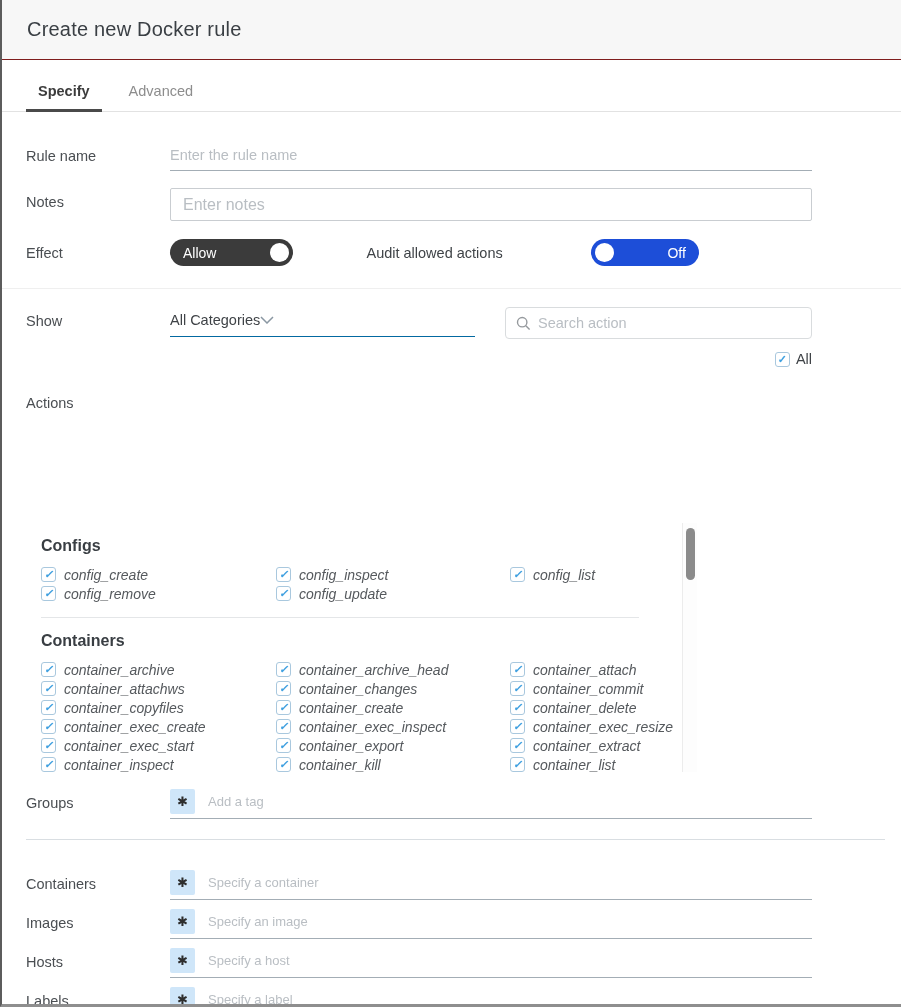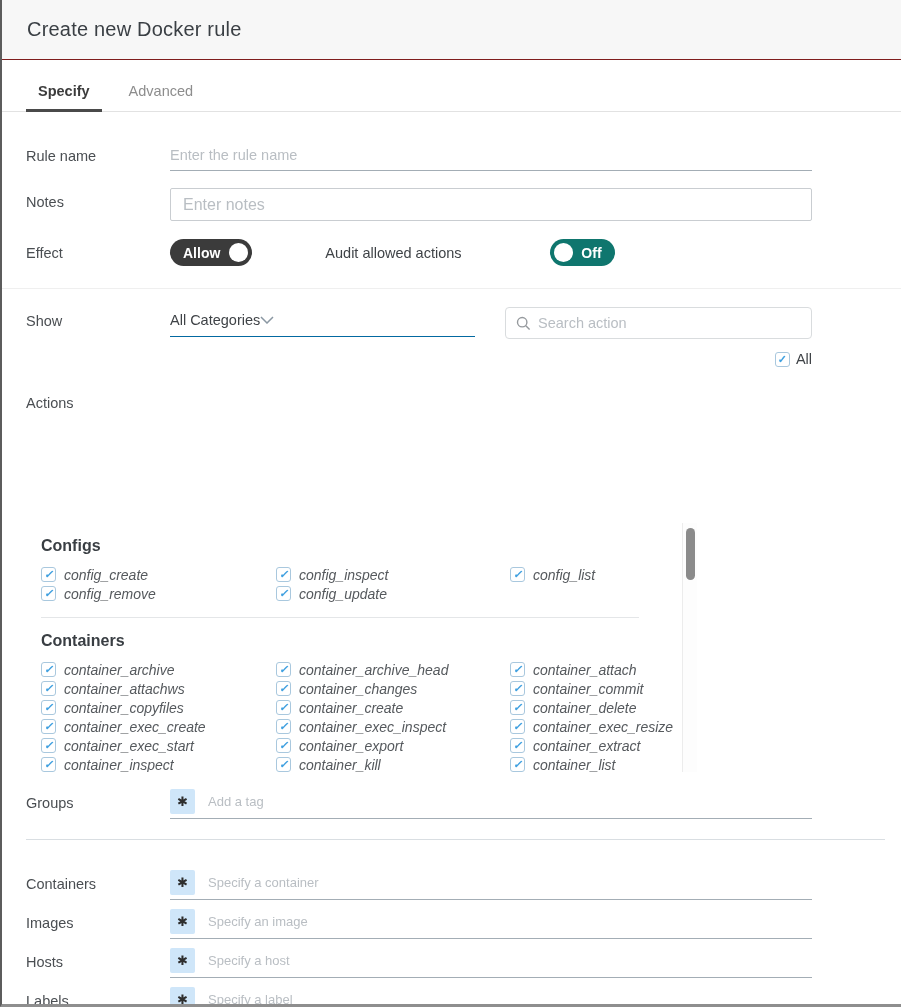--- a/index.html
+++ b/index.html
@@ -57,26 +57,26 @@
     font-size: 16px; color: #3f4347; padding: 7px 12px; outline: none;
   }
   .box-input::placeholder { color: #b9bec3; opacity: 1; }
   .mt-rule { margin-top: 30px; }
   .mt-notes { margin-top: 17px; }
   .mt-effect { margin-top: 18px; }
   
   .toggle {
     display: inline-flex; align-items: center;
     height: 27px; border-radius: 14px; cursor: pointer;
-    color: #fff; font-size: 14px; font-weight: bold;
+    color: #fff; font-size: 14px; font-weight: normal; gap: 45px;
   }
   .toggle .knob { width: 19px; height: 19px; border-radius: 50%; background: #fff; }
   .toggle-on { background: #3b3b3b; padding: 0 4px 0 13px; }
   .toggle-on .knob { margin-left: 9px; }
-  .toggle-off { background: #0f766e; padding: 0 13px 0 4px; }
+  .toggle-off { background: #1d4ed8; padding: 0 13px 0 4px; }
   .toggle-off .knob { margin-right: 8px; }
   .effect-row { align-items: center; }
   .effect-row .row-label { padding-top: 0; }
   .audit-label { font-size: 14.5px; color: #3f4347; margin-left: 73px; width: 225px; }
   .divider-full { border-top: 1px solid #efefef; margin-top: 22px; }
   
   .mt-show { margin-top: 18px; }
   .select {
     width: 305px; border-bottom: 1px solid #0369a1;
     display: flex; align-items: center; justify-content: flex-start;

